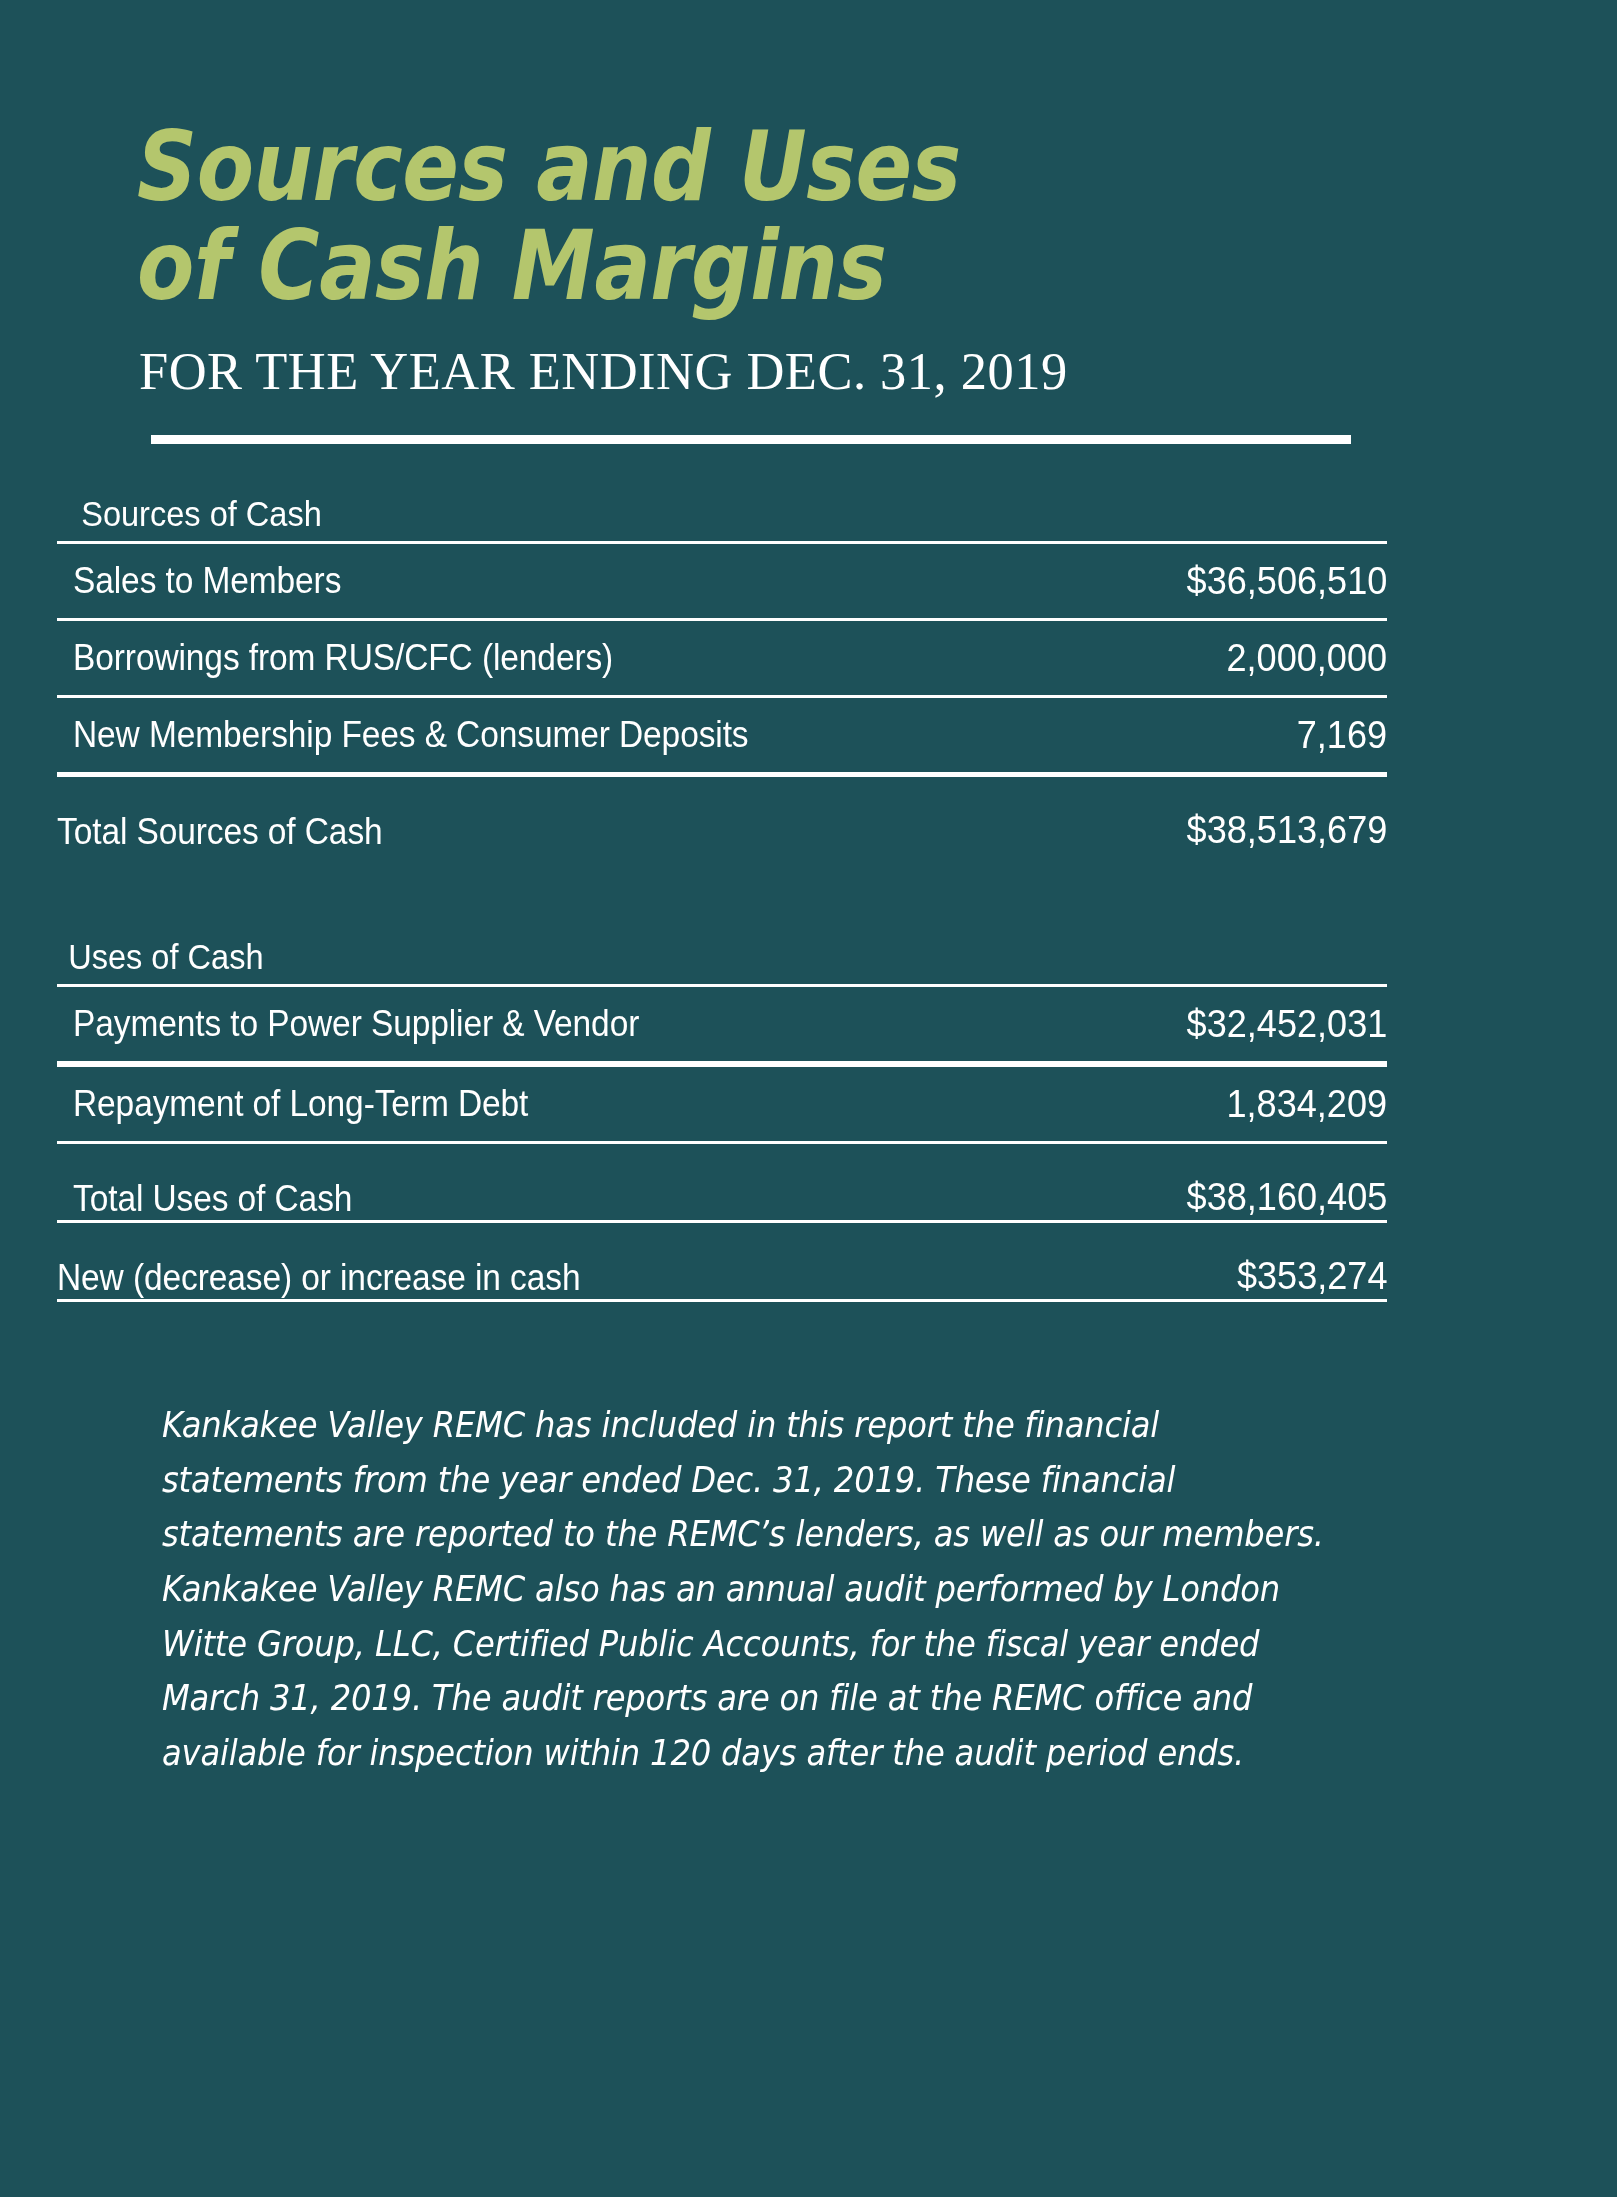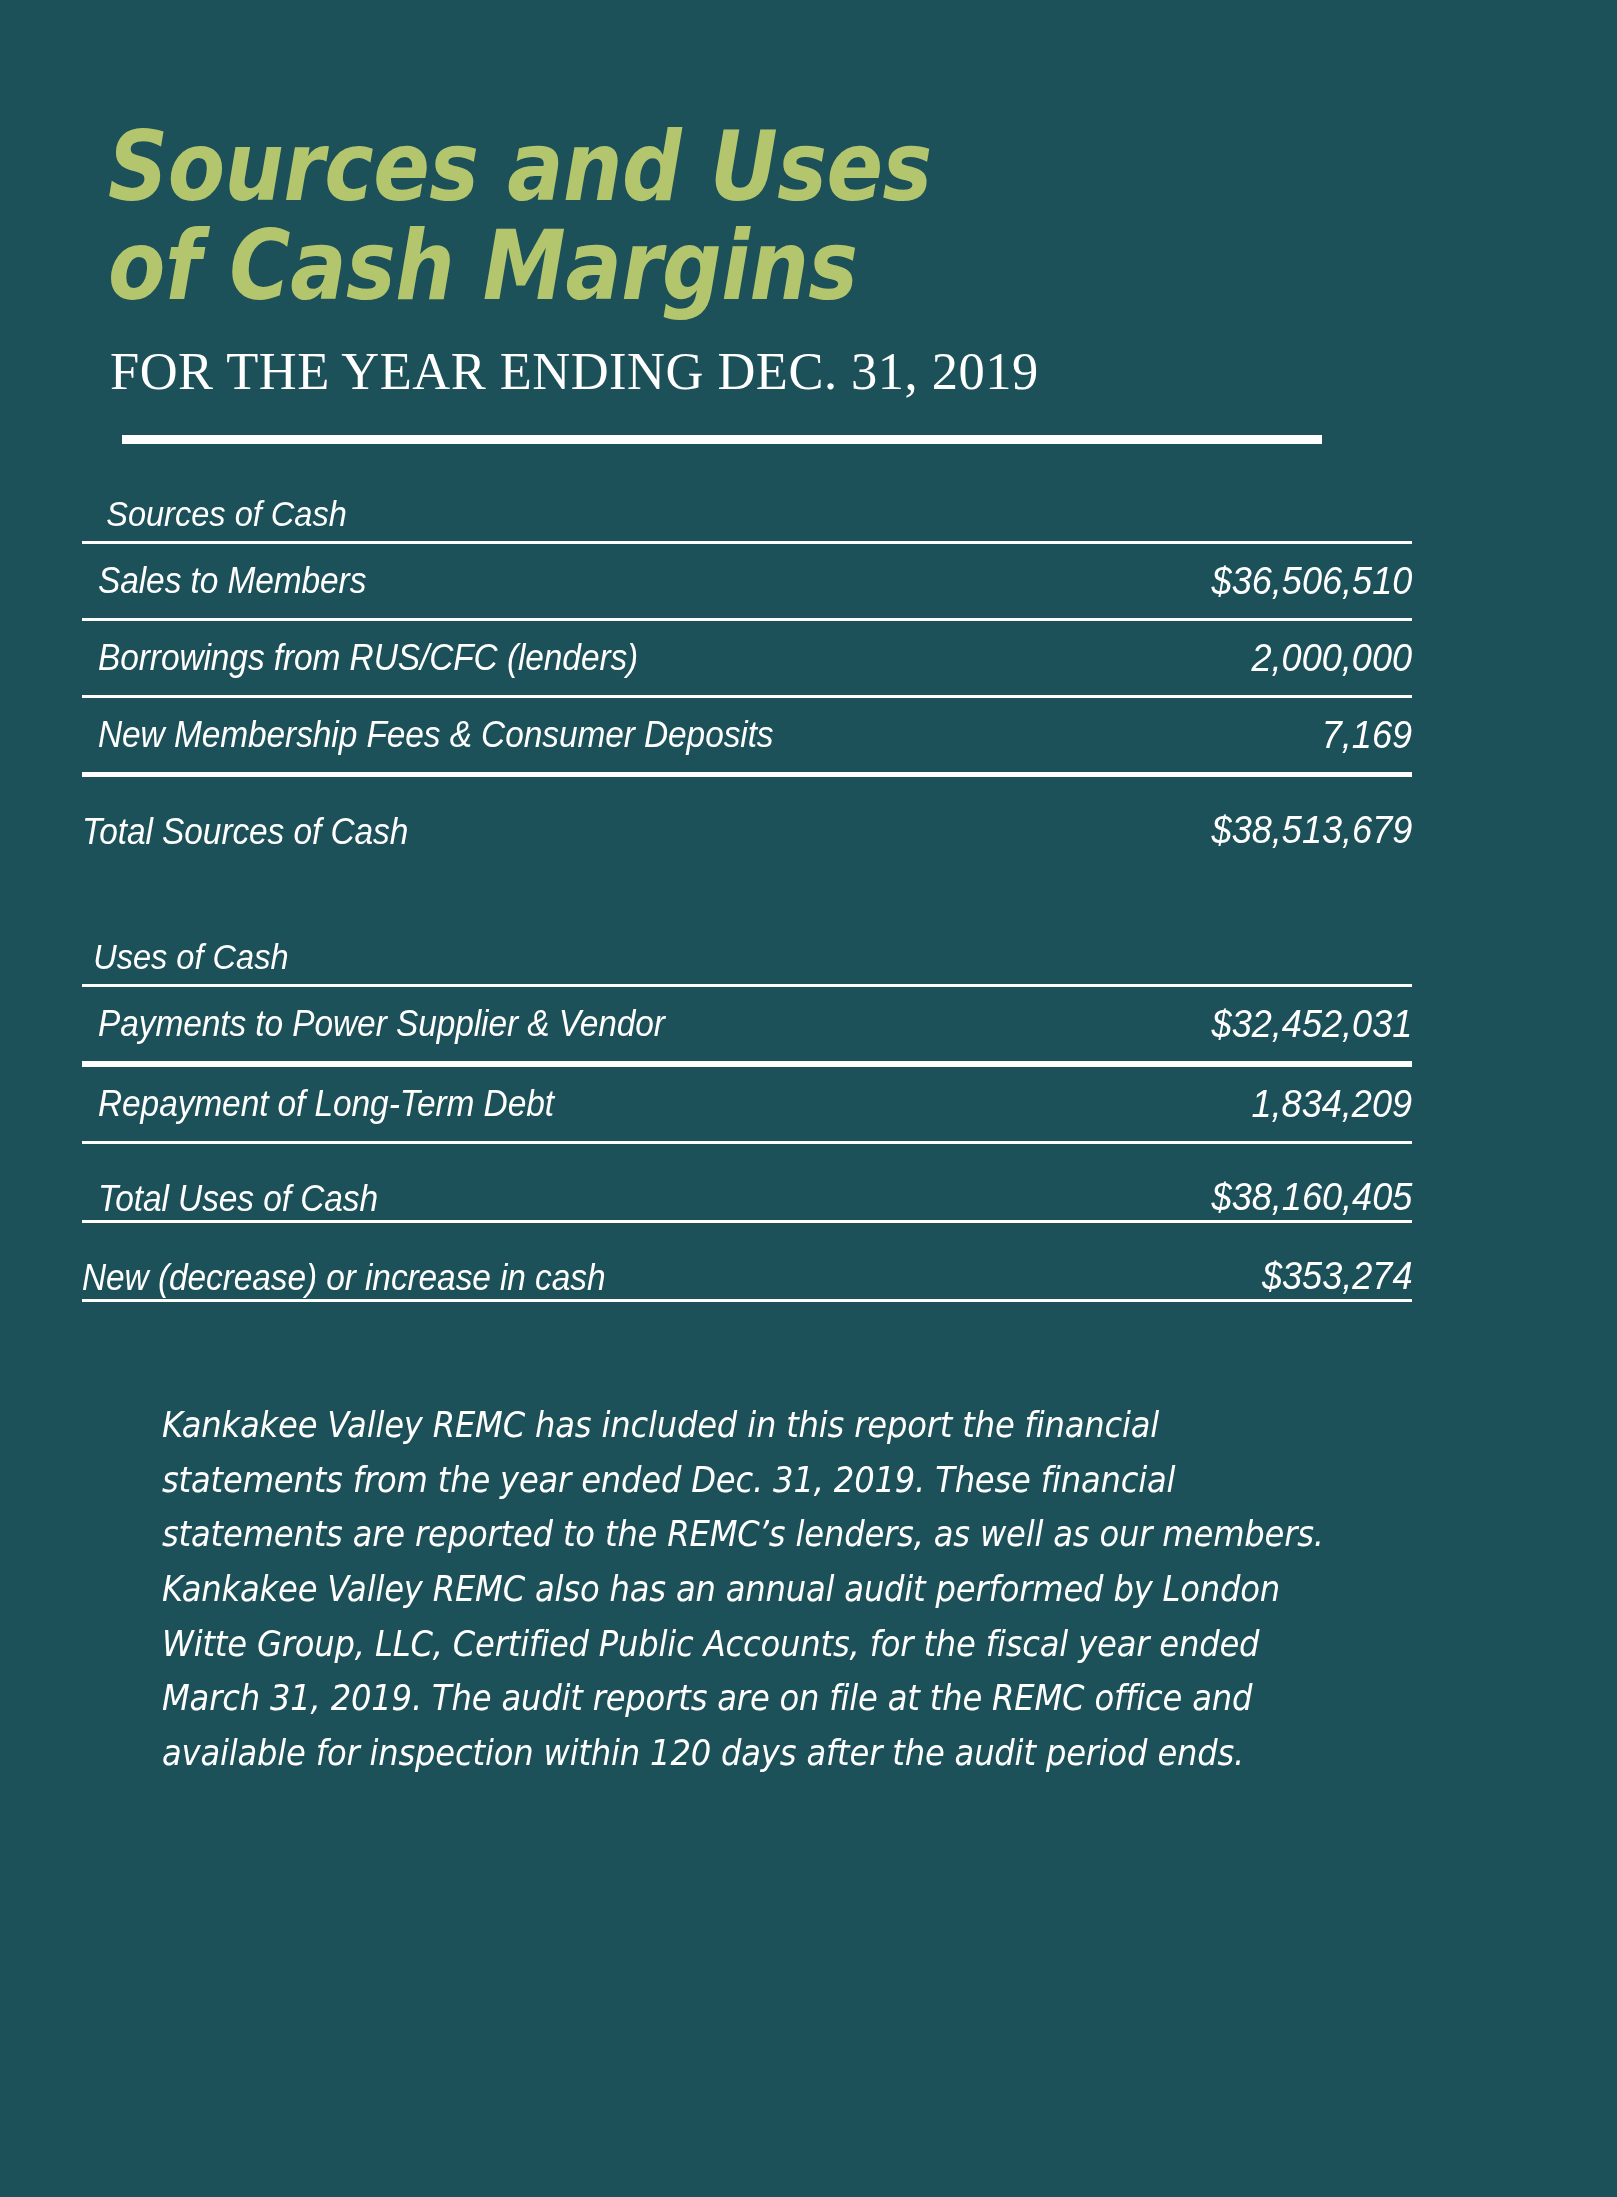--- a/index.html
+++ b/index.html
@@ -20,20 +20,21 @@
     position: relative;
     width: 1617px;
     height: 2197px;
     box-sizing: border-box;
     padding: 0;
   }
 
   
   .header {
     padding: 118px 0 0 108px;
+    margin-left: 29px;
   }
   .title {
     color: #b4c66d;
     font-family: "DejaVu Sans", sans-serif;
     font-style: italic;
     font-weight: bold;
     font-size: 97px;
     line-height: 1.02;
     letter-spacing: -0.5px;
     transform: scaleX(0.86);
@@ -54,23 +55,22 @@
   }
   .header-rule {
     margin: 35px 0 0 14px;
     width: 1200px;
     height: 9px;
     background: #ffffff;
   }
 
   
   .tables {
-    margin: 52px 0 0 82px;
+    margin: 52px 0 0 57px;
     width: 1330px;
-    font-style: italic;
   }
 
   .section-head {
     color: #ffffff;
     font-size: 35px;
     line-height: 1;
     padding: 0 0 10px 26px;
     font-family: "Liberation Sans", sans-serif;
     transform: scaleX(0.93);
     transform-origin: left center;

